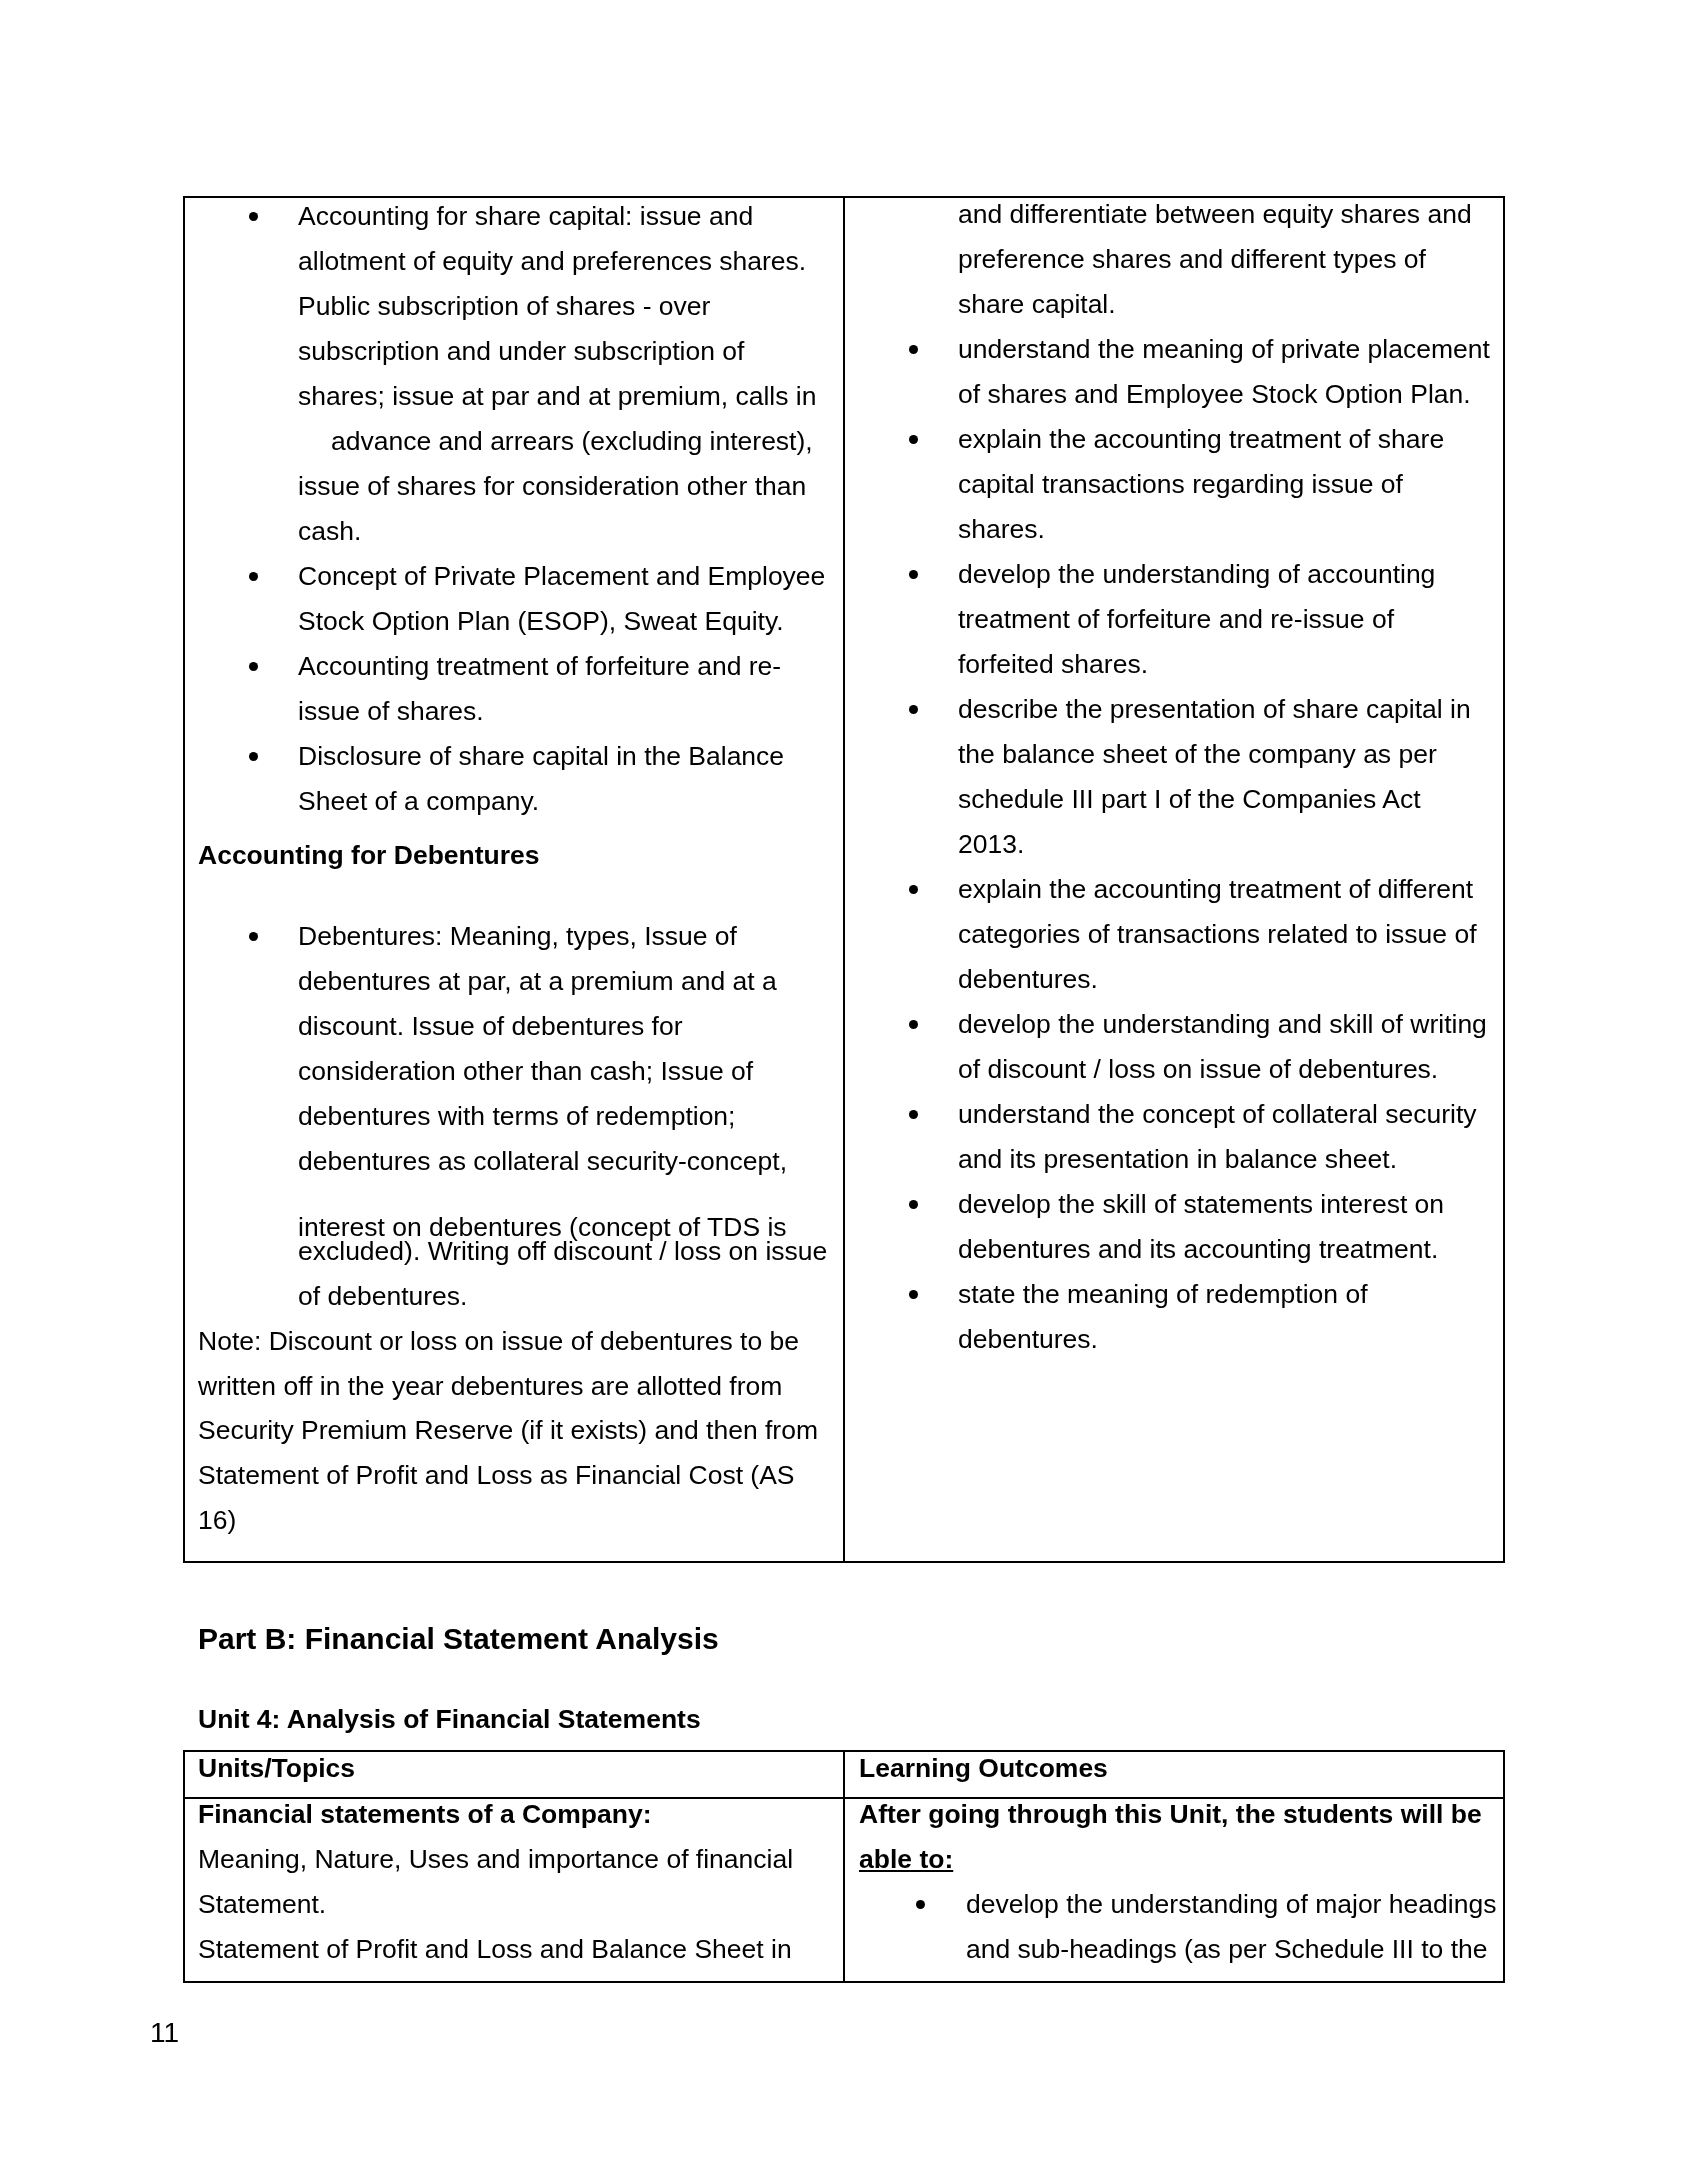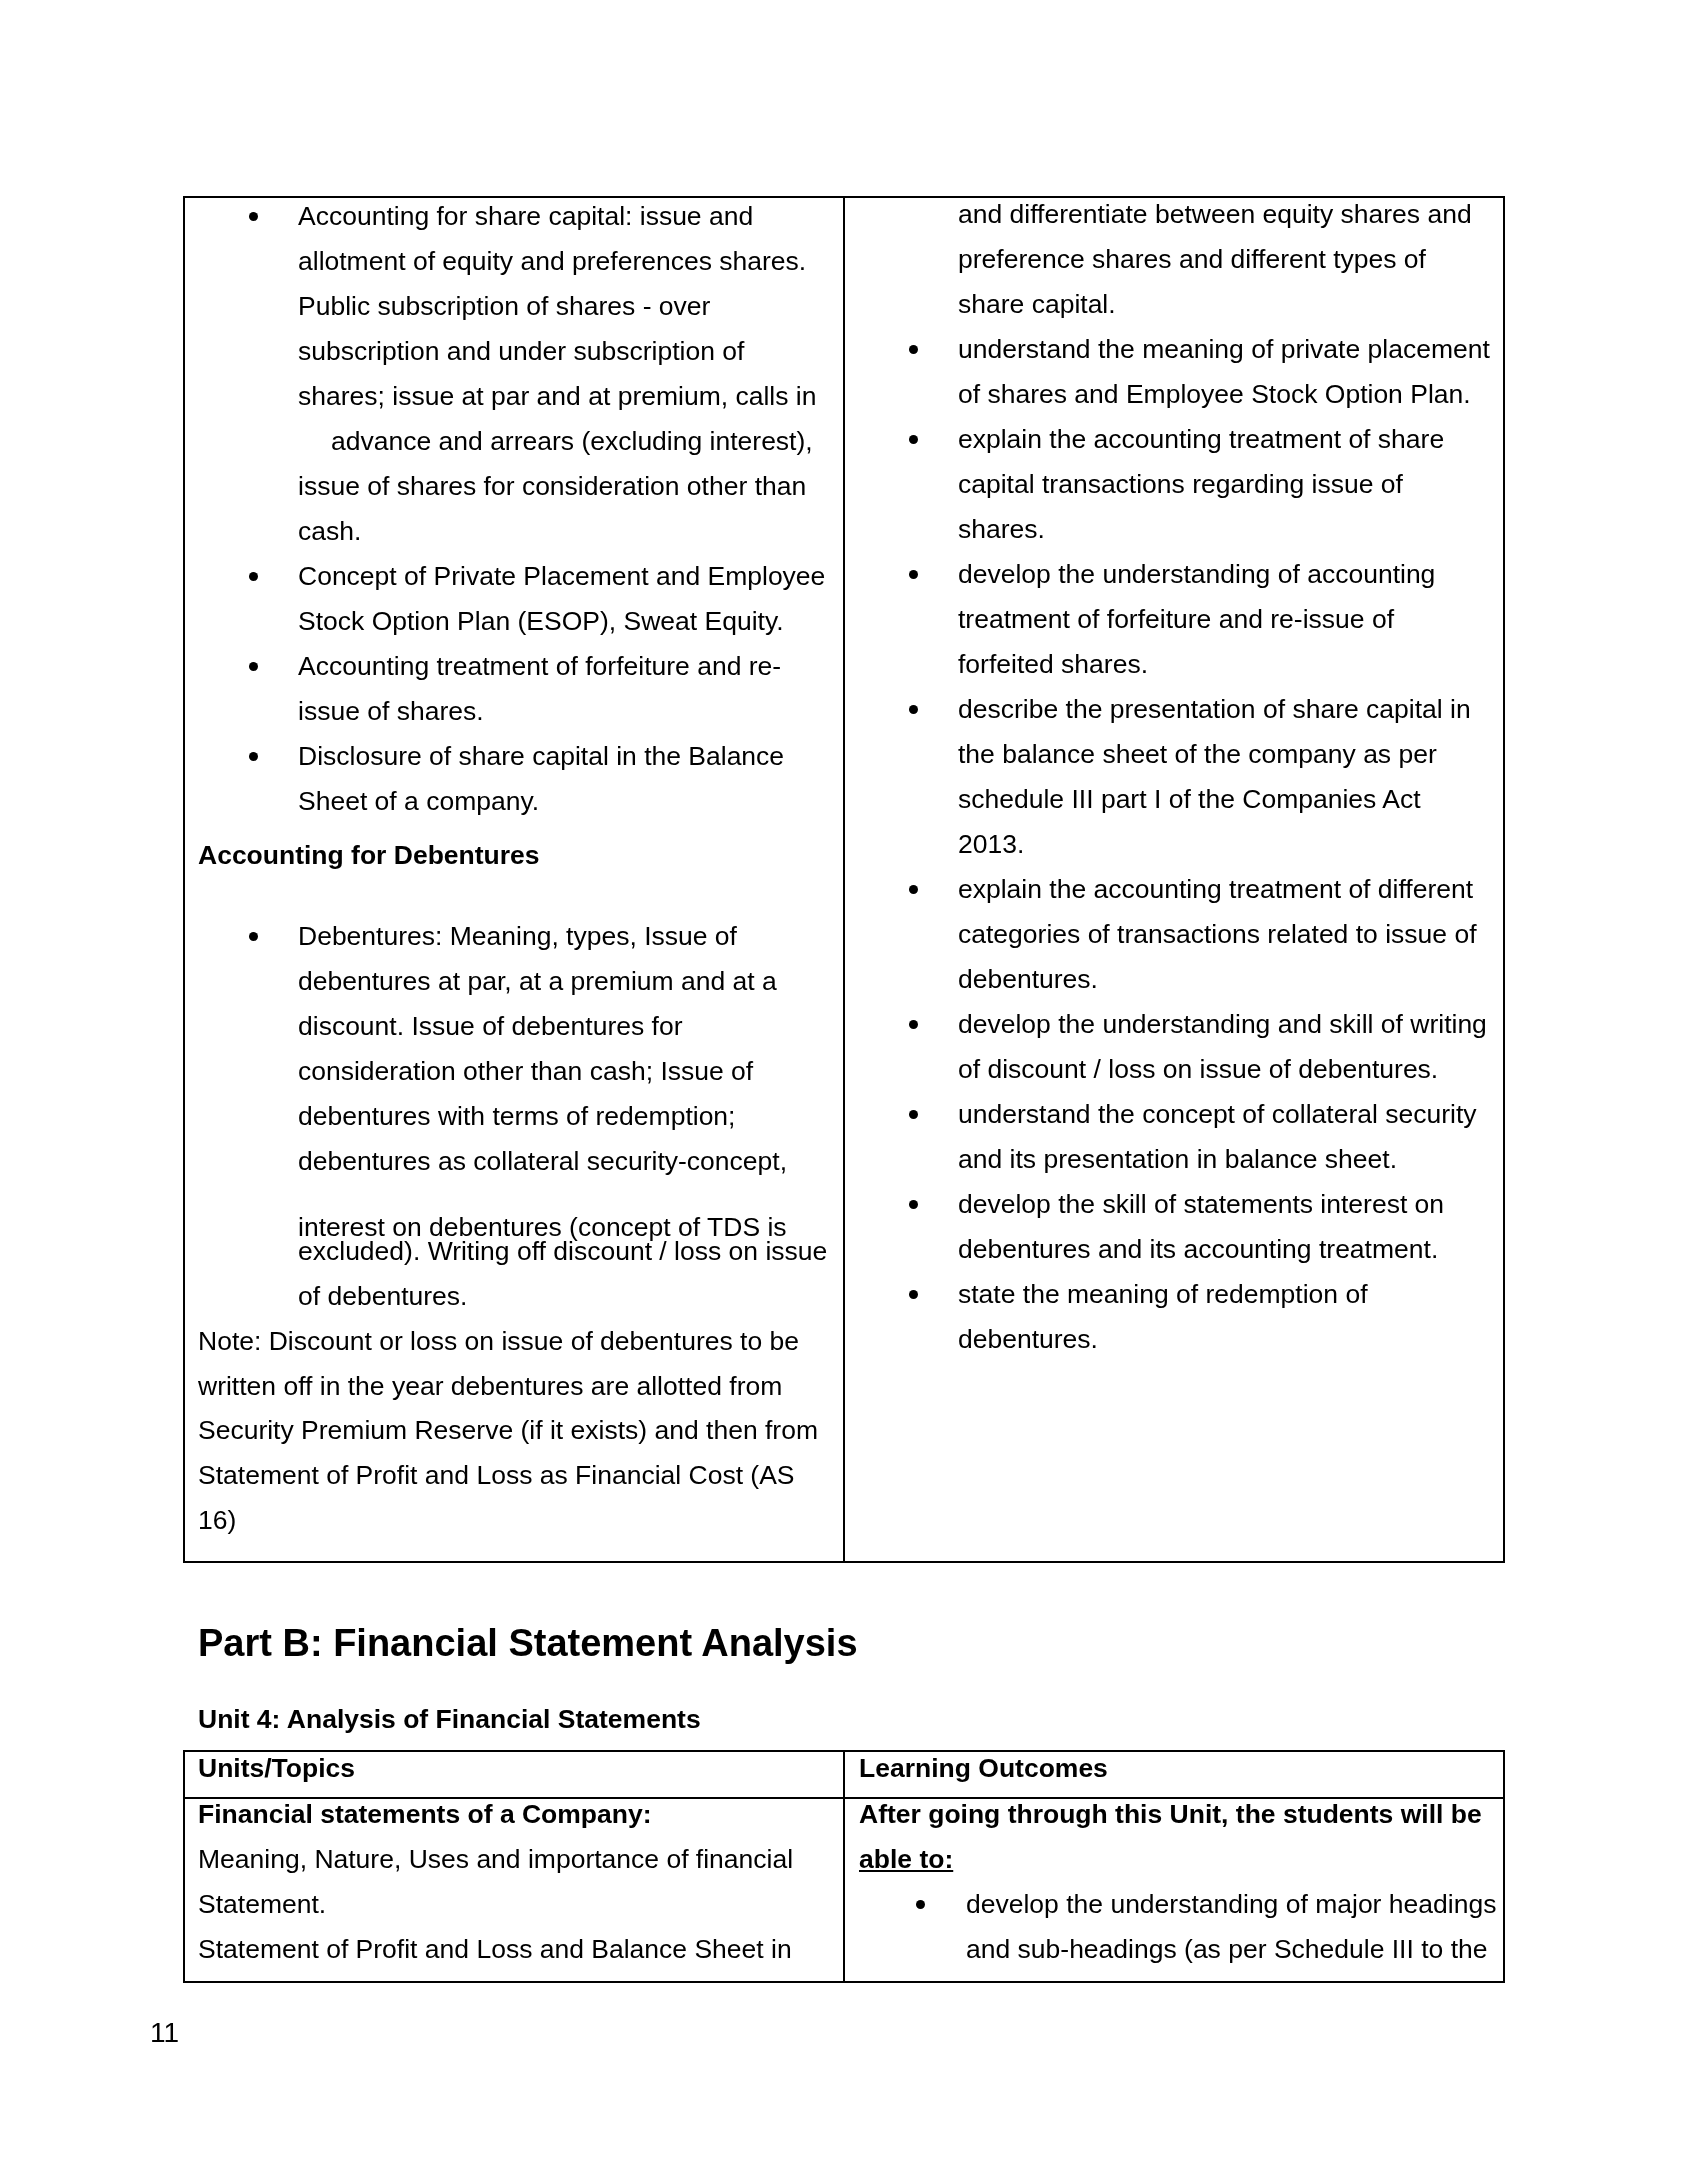--- a/index.html
+++ b/index.html
@@ -5,21 +5,21 @@
   html, body { margin: 0; padding: 0; background: #ffffff; }
   body { width: 1687px; height: 2183px; position: relative; overflow: hidden;
          font-family: "Liberation Sans", sans-serif; color: #000; font-size: 26.5px; }
   .abs { position: absolute; }
   .tbl { position: absolute; border: 2.6px solid #000; box-sizing: border-box; }
   .vdiv { position: absolute; top: 0; bottom: 0; width: 2px; background: #000; }
   .hdiv { position: absolute; left: 0; right: 0; height: 2px; background: #000; }
   .line { position: absolute; white-space: nowrap; line-height: 32px; }
   .bold { font-weight: bold; }
   .bullet { position: absolute; width: 9.3px; height: 9.3px; border-radius: 50%; background: #000; }
-  .title-b { font-size: 38px; font-weight: bold; }
+  .title-b { font-size: 30px; font-weight: bold; }
 </style>
 </head>
 <body>
 
 <div class="tbl" style="left:183px; top:196px; width:1322px; height:1367px;">
   <div class="vdiv" style="left:658px;"></div>
 </div>
 
 <div id="t1left">
     <div class="bullet" style="left: 249px; top: 212px;"></div>

